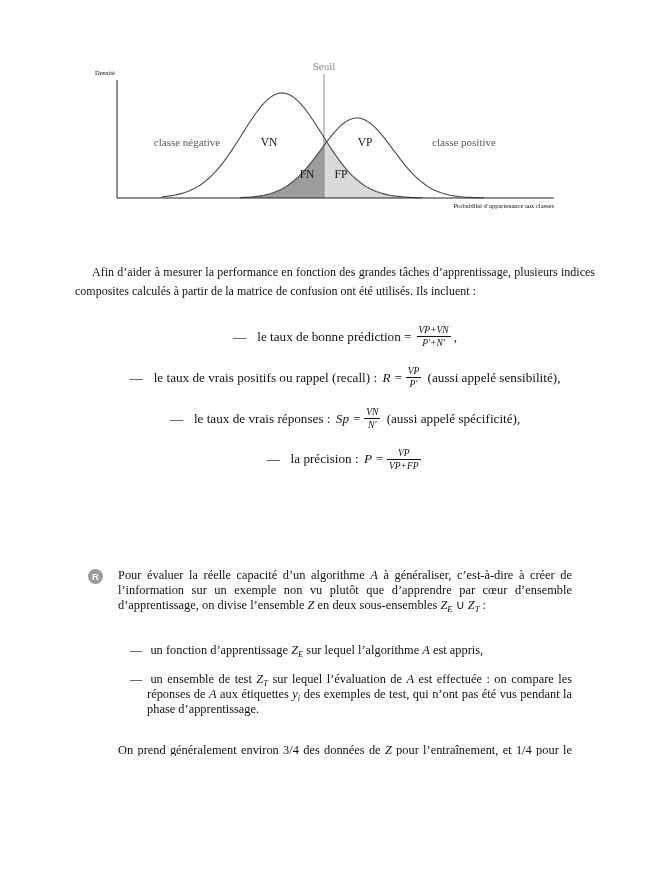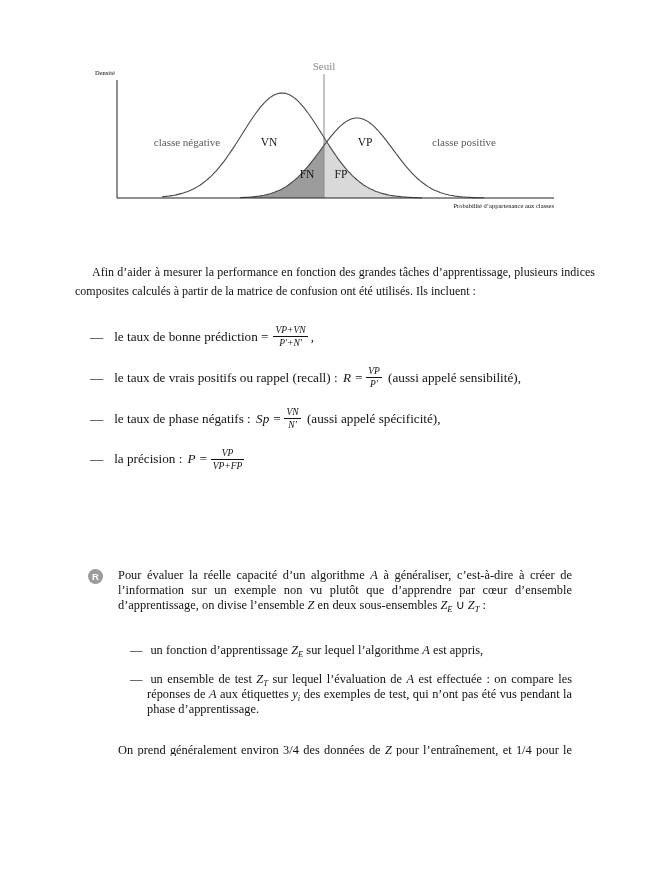--- a/index.html
+++ b/index.html
@@ -16,21 +16,21 @@
   .tiny  { font:6.5px "Liberation Serif", serif; fill:#111; }
   .cls   { font:11px "Liberation Serif", serif; fill:#5a5a5a; }
   .big   { font:11.5px "Liberation Serif", serif; fill:#161616; }
 
   
   #intro { position:absolute; left:75px; top:263px; width:520px;
            font-size:12px; line-height:1.55; text-align:justify; text-indent:17px; }
 
   
   #flist { position:absolute; left:90px; top:324px; width:510px; font-size:13.2px; }
-  .fitem { margin-bottom:14px; line-height:26px; white-space:nowrap; }
+  .fitem { margin-bottom:14px; line-height:26px; white-space:nowrap;text-align:center; }
   .bullet { margin-right:11px; }
   .mvar { font-style:italic; margin-left:2px; }
   .frac { display:inline-flex; flex-direction:column; align-items:center;
           vertical-align:middle; font-size:9.5px; font-style:italic;
           line-height:1.3; margin:0 3px; position:relative; top:-1px; }
   .frac .num { display:block; padding:0 2px; }
   .frac .bar { display:block; width:100%; height:0; border-top:1px solid #111; }
   .frac .den { display:block; padding:0 2px; }
 
   
@@ -91,21 +91,21 @@
 
     <div class="fitem">
       <span class="bullet">—</span><span>le taux de vrais positifs ou rappel (recall) : </span><span class="mvar">R =</span><span class="frac">
           <span class="num">VP</span>
           <span class="bar"></span>
           <span class="den">P′</span>
         </span><span> (aussi appelé sensibilité),</span>
     </div>
 
     <div class="fitem">
-      <span class="bullet">—</span><span>le taux de phase négatifs : </span><span class="mvar">Sp =</span><span class="frac">
+      <span class="bullet">—</span><span>le taux de vrais réponses : </span><span class="mvar">Sp =</span><span class="frac">
           <span class="num">VN</span>
           <span class="bar"></span>
           <span class="den">N′</span>
         </span><span> (aussi appelé spécificité),</span>
     </div>
 
     <div class="fitem">
       <span class="bullet">—</span><span>la précision : </span><span class="mvar">P =</span><span class="frac">
           <span class="num">VP</span>
           <span class="bar"></span>

